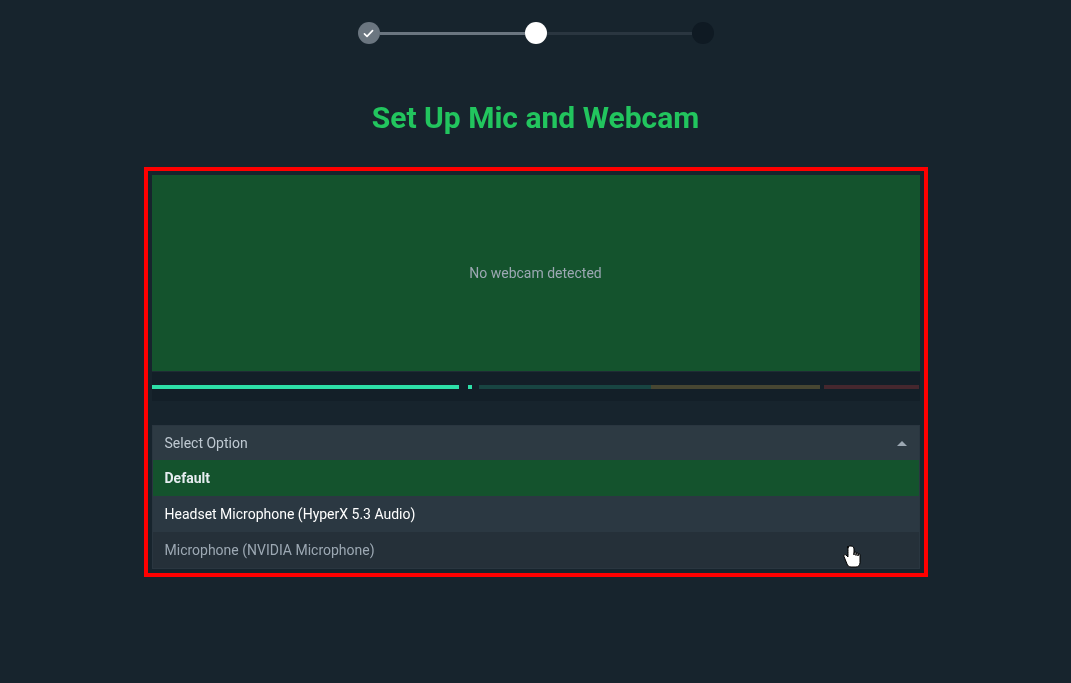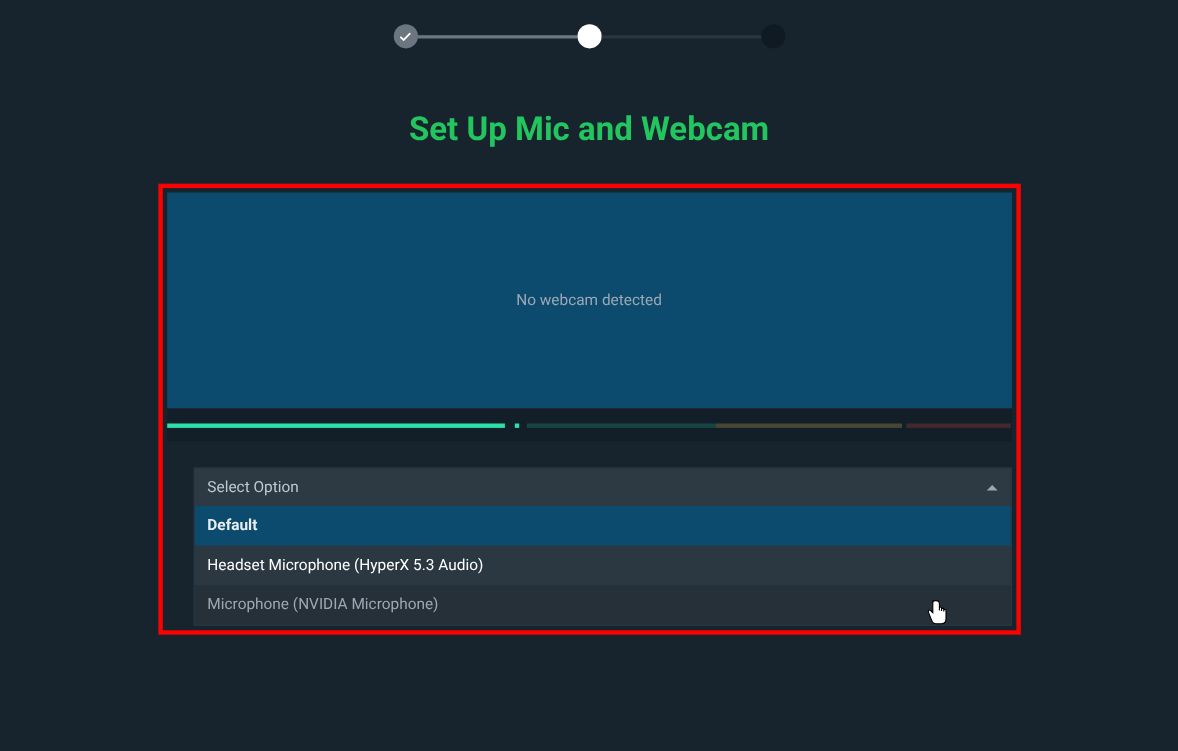--- a/index.html
+++ b/index.html
@@ -57,21 +57,21 @@
       color: #22c55e;
     }
     .highlight-box {
       width: 784px;
       margin: 32px auto 0;
       border: 4px solid #FF0000;
       padding: 4px;
     }
     .webcam-preview {
       height: 196px;
-      background: #0c4a6e;
+      background: #14532d;
       display: flex;
       align-items: center;
       justify-content: center;
       color: #9ca8b3;
       font-size: 14px;
     }
     .level-meter {
       height: 30px;
       background: #131F28;
       display: flex;
@@ -96,41 +96,40 @@
     .meter-green-dot { background: #2de0a8; flex: 0 0 0.5%; }
     .meter-gap1b { background: transparent; flex: 0 0 1%; }
     .meter-green-dim { background: rgba(45,224,168,0.20); flex: 0 0 22.3%; }
     .meter-yellow-dim { background: rgba(226,186,78,0.25); flex: 0 0 22%; }
     .meter-gap2 { background: transparent; flex: 0 0 0.6%; }
     .meter-red-dim { background: rgba(220,64,64,0.25); flex: 0 0 12.4%; }
     .dropdown {
       margin-top: 24px;
       border: 1px solid #2A3640;
       background: #233039;
-      margin-left: 24px;
     }
     .dropdown-header {
       height: 34px;
       display: flex;
       align-items: center;
       justify-content: space-between;
       padding: 0 12px;
       color: #bfc9d2;
       font-size: 14px;
       cursor: pointer;
       background: #2D3A43;
     }
     .dropdown-header .caret {
       width: 0; height: 0;
       border-left: 5px solid transparent;
       border-right: 5px solid transparent;
       border-bottom: 5px solid #9ca8b3;
     }
     .dropdown-list {
-      background: #0c4a6e;
+      background: #14532d;
     }
     .dropdown-option {
       padding: 10px 12px;
       font-size: 14px;
       cursor: pointer;
       color: #e7edf1;
     }
     .dropdown-option.bold { font-weight: 700; color: #e7edf1; }
     .dropdown-option.hovered { background: #2B3842; color: #fff; }
     .dropdown-option.last { color: #9ca8b3; background: #253039; }

